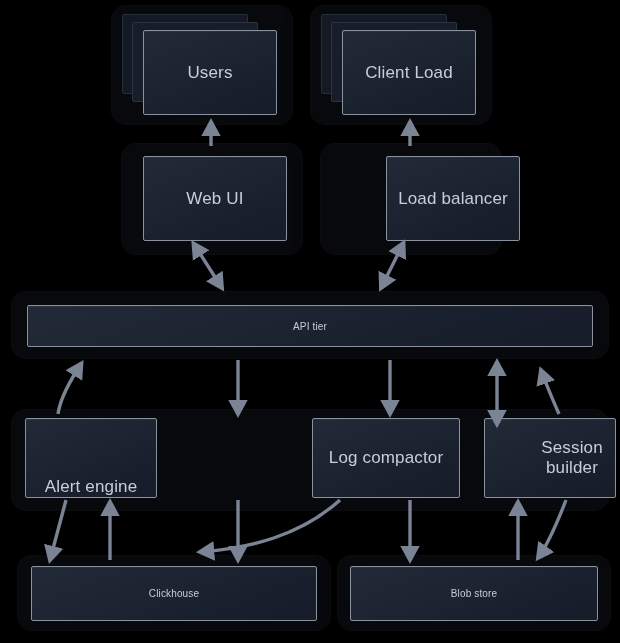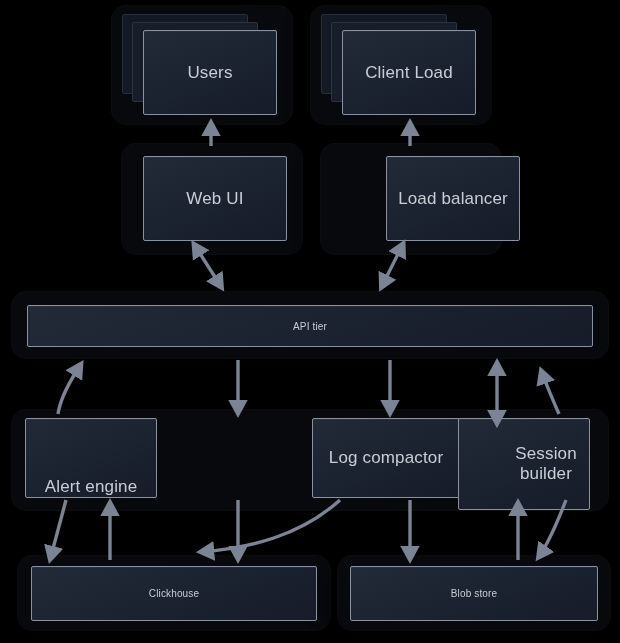--- a/index.html
+++ b/index.html
@@ -149,21 +149,21 @@
     <span>API tier</span>
   </div>
 
   <div class="group" style="left:12px; top:410px; width:596px; height:100px;"></div>
   <div class="node" style="left:25px; top:418px; width:132px; height:80px;align-items:flex-end;">
     <span>Alert engine</span>
   </div>
   <div class="node" style="left:312px; top:418px; width:148px; height:80px;align-items:center;">
     <span>Log compactor</span>
   </div>
-  <div class="node" style="left:458px; top:418px; width:132px; height:92px;padding-left:44px;">
+  <div class="node" style="left:484px; top:418px; width:132px; height:80px;padding-left:44px;">
     <span>Session builder</span>
   </div>
 
   <div class="group" style="left:18px; top:556px; width:312px; height:74px;"></div>
   <div class="node wide" style="left:31px; top:566px; width:286px; height:55px;">
     <span>Clickhouse</span>
   </div>
 
   <div class="group" style="left:338px; top:556px; width:272px; height:74px;"></div>
   <div class="node wide" style="left:350px; top:566px; width:248px; height:55px;text-align:center;">

